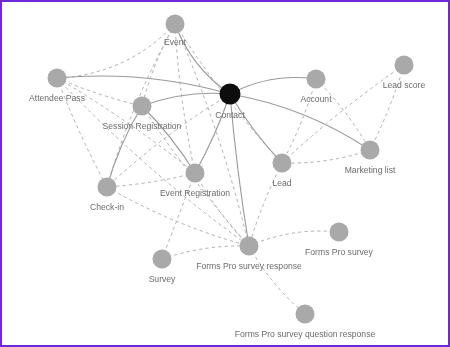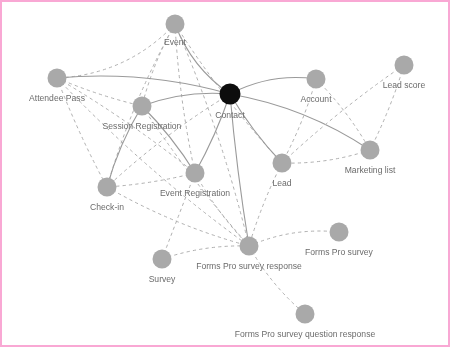--- a/index.html
+++ b/index.html
@@ -5,21 +5,21 @@
   html, body {
     margin: 0;
     padding: 0;
     background: #ffffff;
   }
   #canvas-frame {
     position: relative;
     width: 450px;
     height: 347px;
     box-sizing: border-box;
-    border: 2px solid #f9a8d4;
+    border: 2px solid #6d28d9;
     background: #ffffff;
     overflow: hidden;
     font-family: "Liberation Sans", sans-serif;
   }
   #graph-svg {
     position: absolute;
     left: 0;
     top: 0;
     width: 450px;
     height: 347px;

